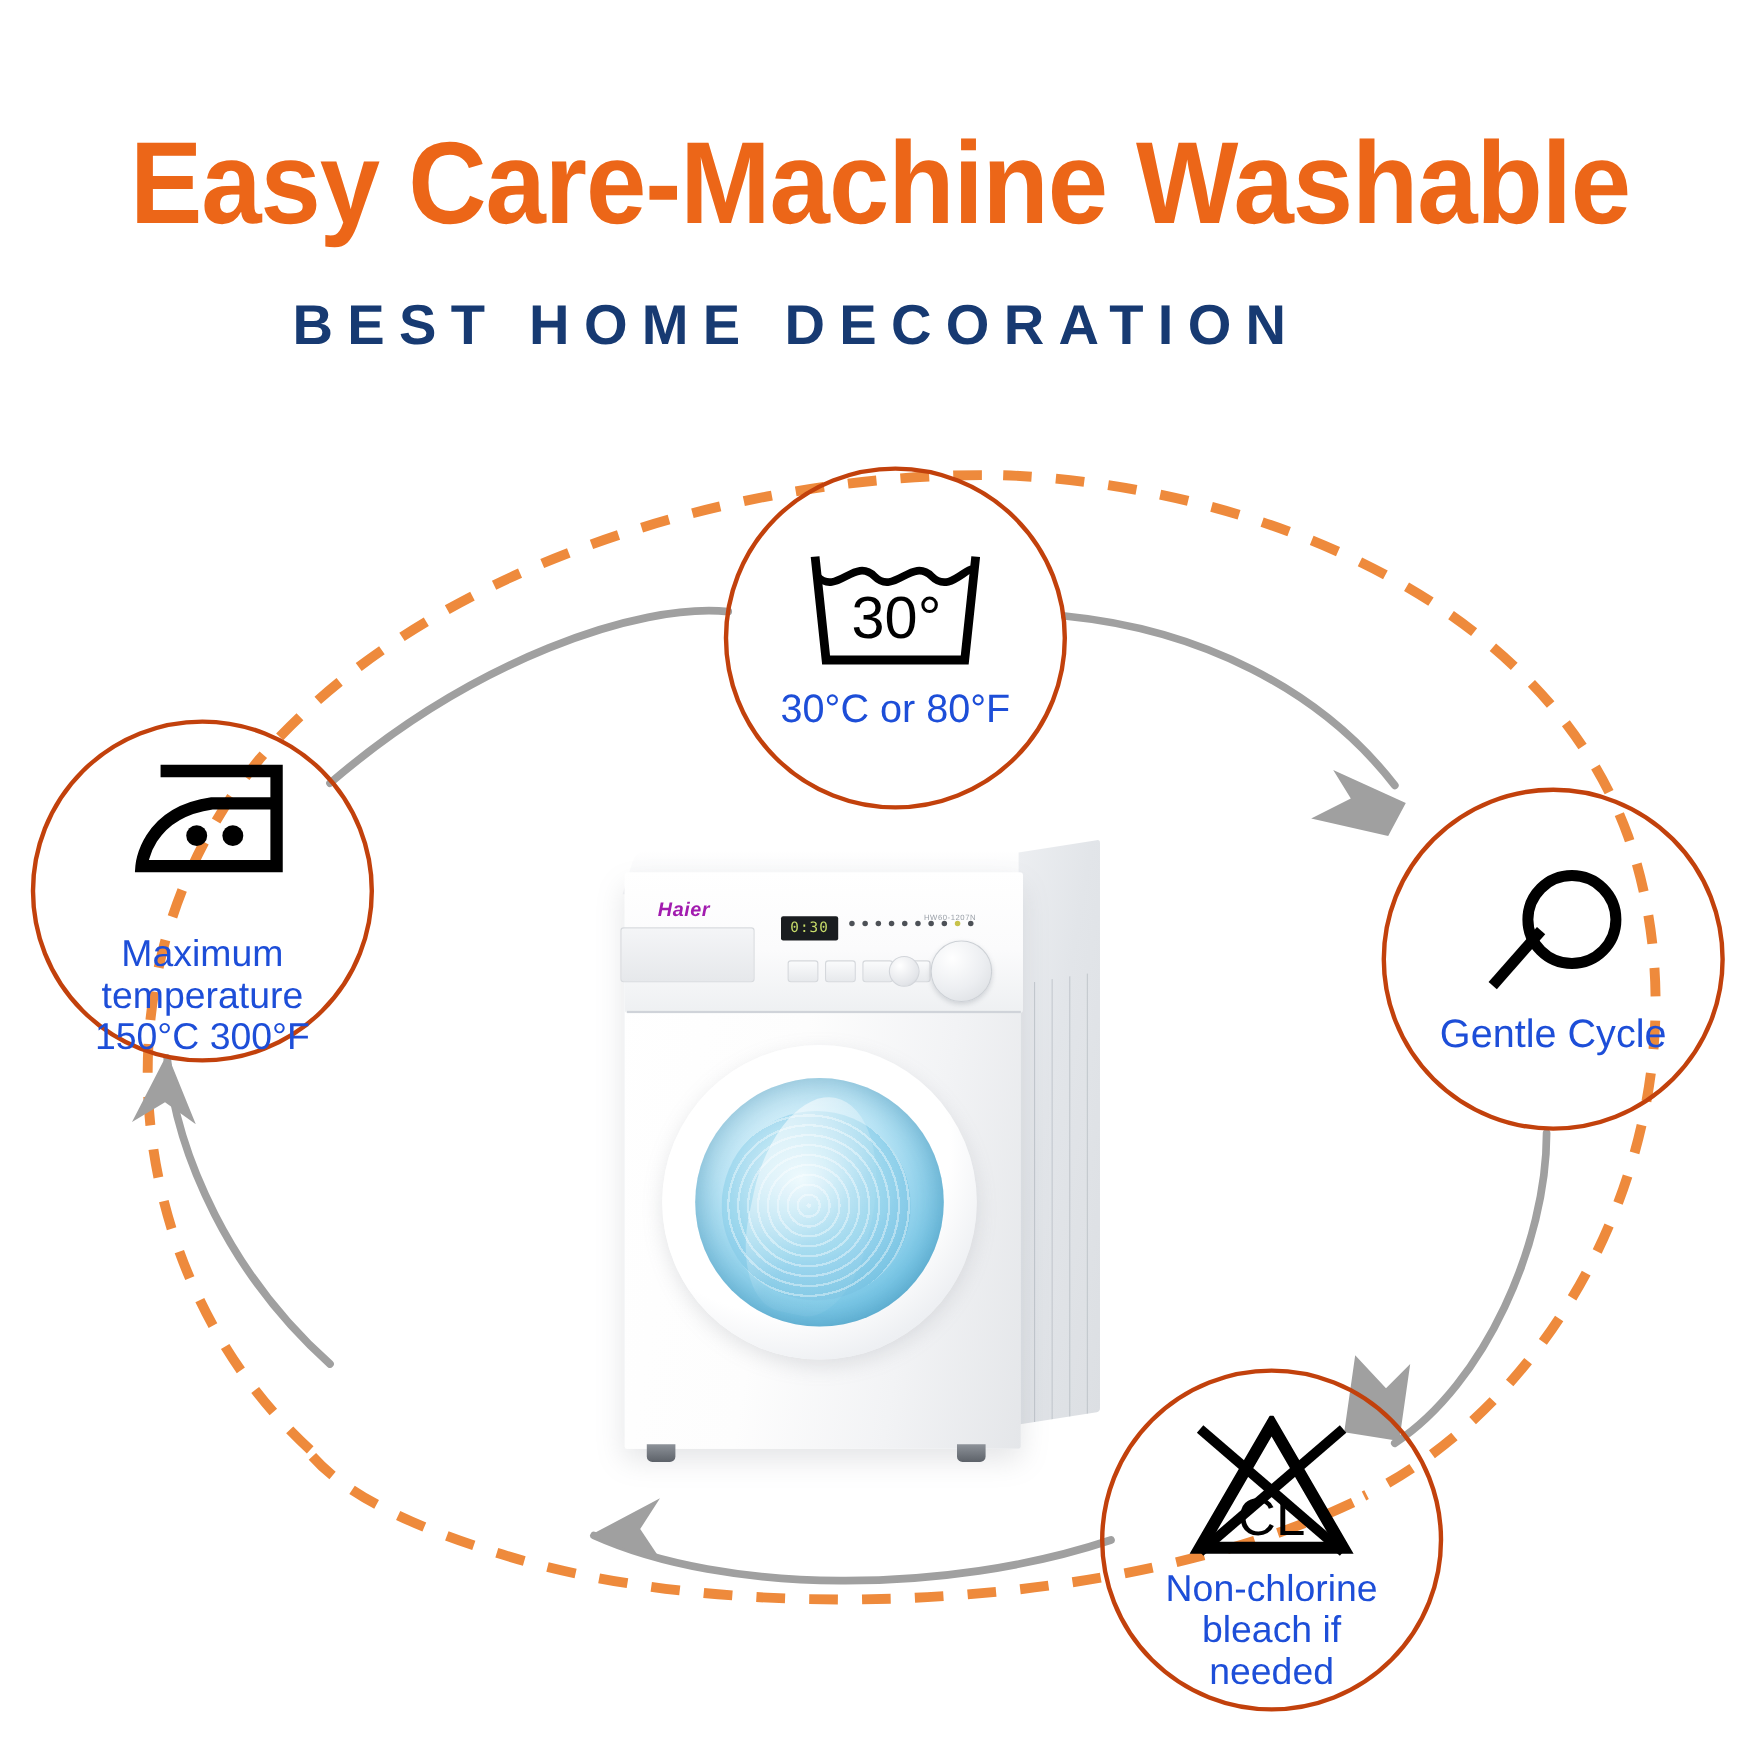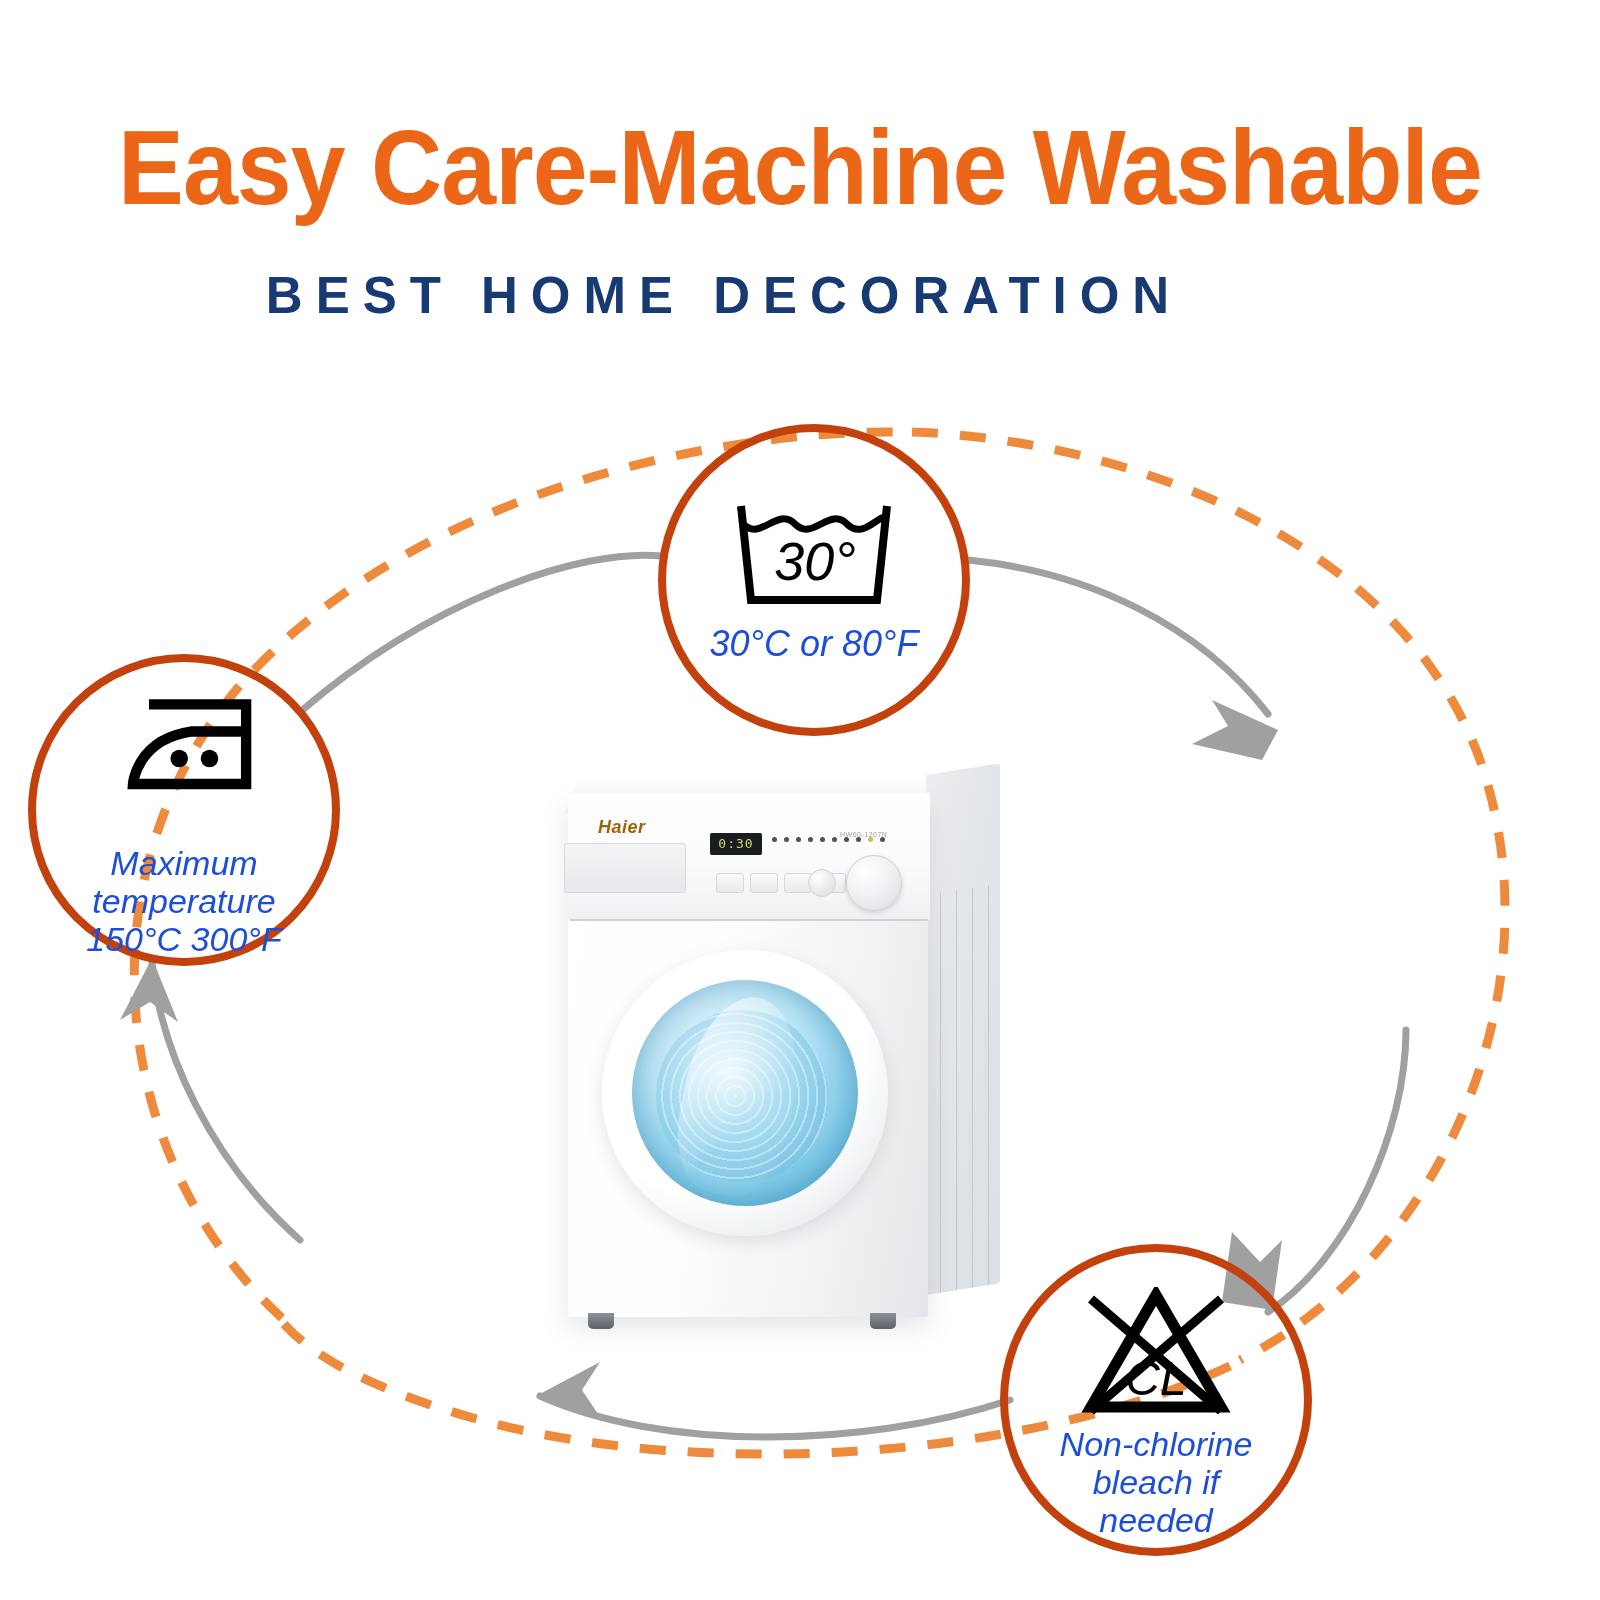--- a/index.html
+++ b/index.html
@@ -142,21 +142,21 @@
     background: rgba(186,192,200,0.6);
   }
   .w-brand {
     position: absolute;
     left: 58px;
     top: 82px;
     font-family: "Liberation Sans", sans-serif;
     font-weight: bold;
     font-style: italic;
     font-size: 18px;
-    color: #a16207;
+    color: #a21caf;
     letter-spacing: 0.5px;
   }
   .w-drawer {
     position: absolute;
     left: 24px;
     top: 108px;
     width: 120px;
     height: 48px;
     background: linear-gradient(180deg,#f4f5f7,#e6e8eb);
     border: 1px solid #d7dade;
@@ -235,25 +235,24 @@
   .w-feet {
     position: absolute; top: 578px; width: 26px; height: 16px;
     background: linear-gradient(180deg,#8d9299,#5d6269);
     border-radius: 0 0 5px 5px;
   }
 
   
   .node {
     position: absolute;
     border-radius: 50%;
-    border: 8px solid #c2410c;
+    border: 4px solid #c2410c;
     background: rgba(255,255,255,0.0);
     box-sizing: border-box;
     z-index: 4;
-    font-style: italic;
   }
   .node-inner {
     position: absolute;
     left: 0; top: 0; right: 0; bottom: 0;
     display: flex;
     flex-direction: column;
     align-items: center;
     justify-content: center;
   }
   .node-icon { display: block; }
@@ -365,20 +364,29 @@
     <div class="node-inner">
       <svg class="node-icon" width="170" height="120" viewBox="0 0 170 120">
         <path d="M12 10 L22 104 L148 104 L158 10" fill="none" stroke="#000" stroke-width="8" stroke-linejoin="miter"></path>
         <path d="M14 28 C32 46 48 10 66 28 C84 46 100 10 118 28 C134 44 150 18 156 22" fill="none" stroke="#000" stroke-width="7" stroke-linecap="round"></path>
         <text x="86" y="84" text-anchor="middle" font-family="Liberation Sans, sans-serif" font-size="54" fill="#000">30°</text>
       </svg>
       <div class="node-label">30°C or 80°F</div>
     </div>
   </div>
 
+  <div class="node" id="node-gentle">
+    <div class="node-inner">
+      <svg class="node-icon" width="150" height="128" viewBox="0 0 150 128">
+        <circle cx="92" cy="52" r="40" fill="none" stroke="#000" stroke-width="10"></circle>
+        <line x1="20" y1="112" x2="64" y2="62" stroke="#000" stroke-width="10" stroke-linecap="butt"></line>
+      </svg>
+      <div class="node-label">Gentle Cycle</div>
+    </div>
+  </div>
 
   <div class="node" id="node-bleach">
     <div class="node-inner" style="justify-content:center;padding-top:26px;">
       <svg class="node-icon" width="150" height="130" viewBox="0 0 150 130">
         <path d="M75 8 L140 120 L10 120 Z" fill="none" stroke="#000" stroke-width="11" stroke-linejoin="miter"></path>
         <text x="75" y="108" text-anchor="middle" font-family="Liberation Sans, sans-serif" font-size="48" fill="#000">CL</text>
         <line x1="10" y1="12" x2="140" y2="124" stroke="#000" stroke-width="9"></line>
         <line x1="140" y1="12" x2="10" y2="124" stroke="#000" stroke-width="9"></line>
       </svg>
       <div class="node-label label-sm">Non-chlorine

